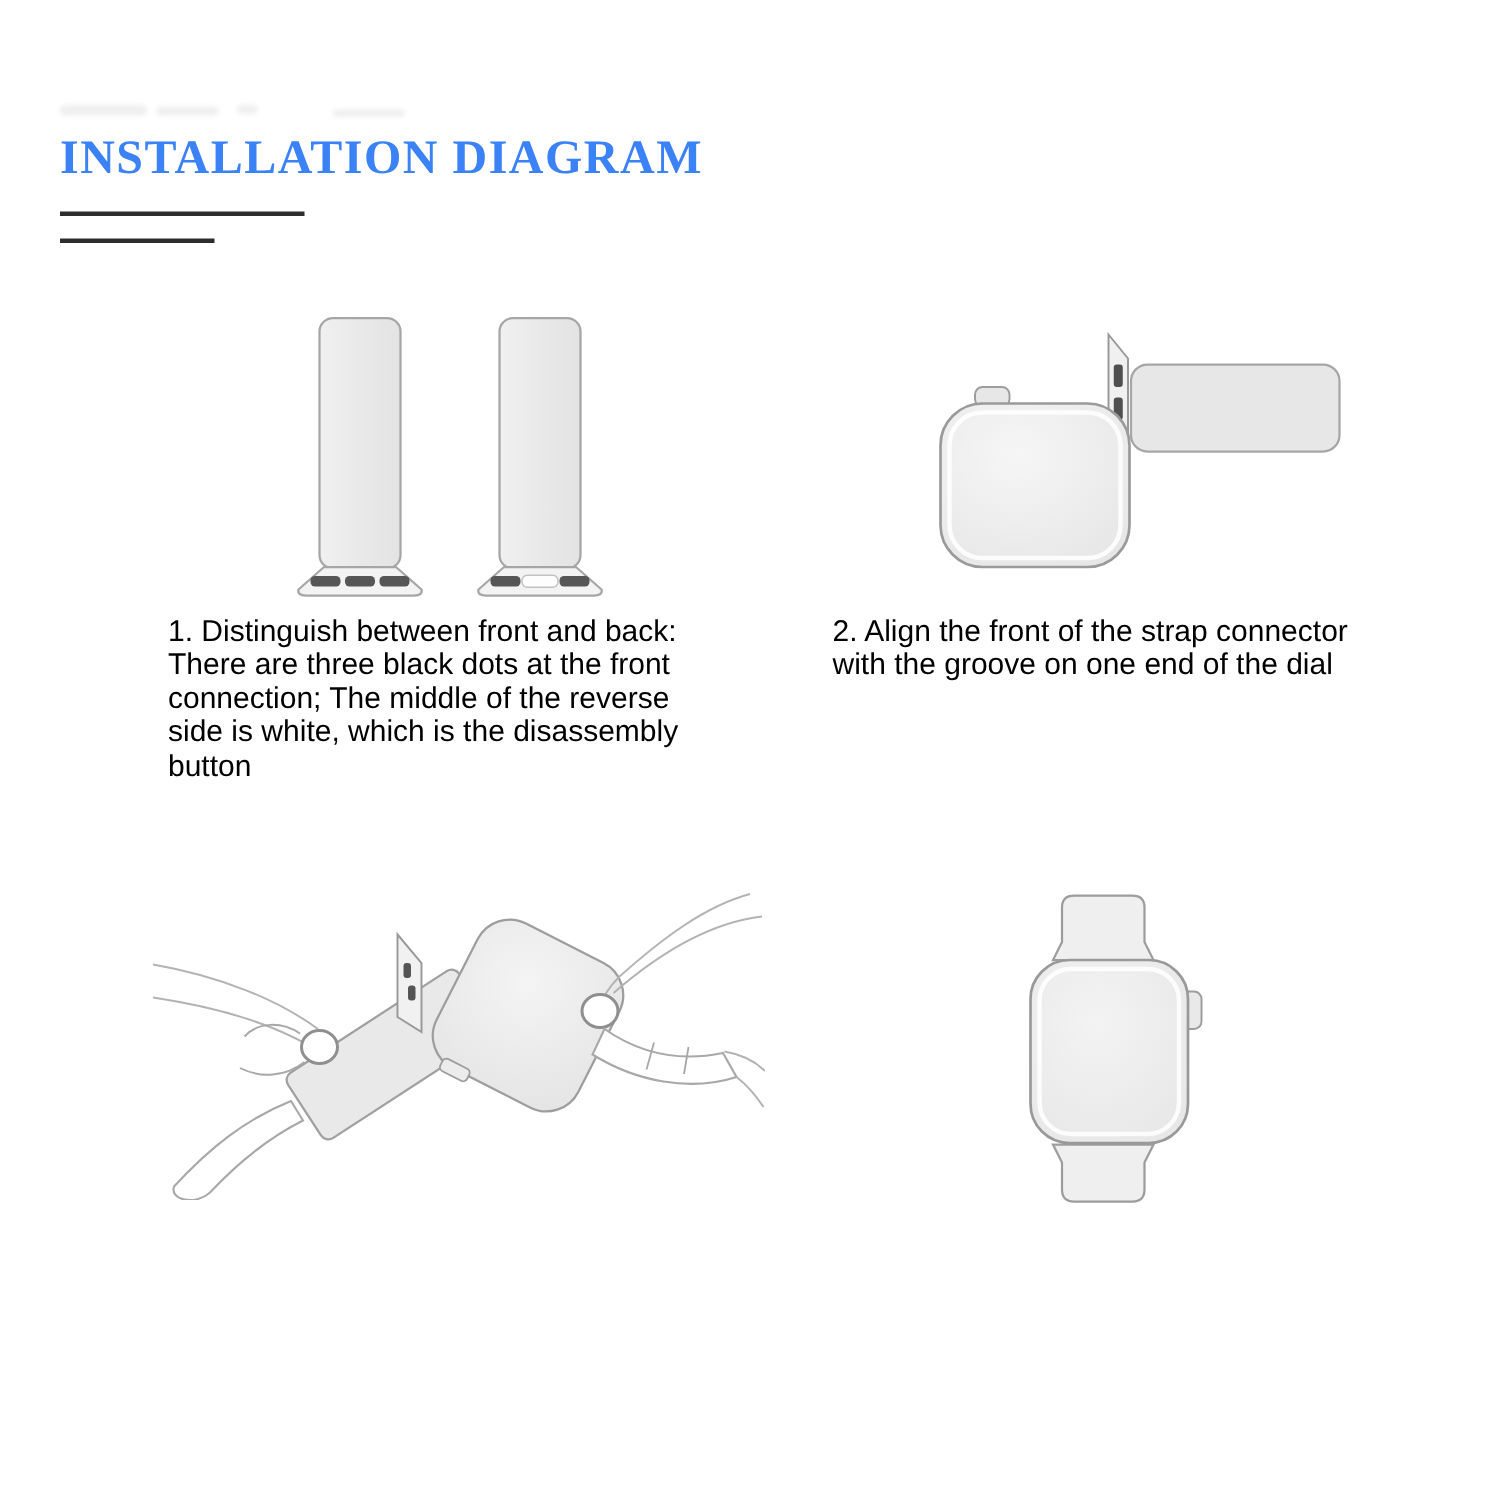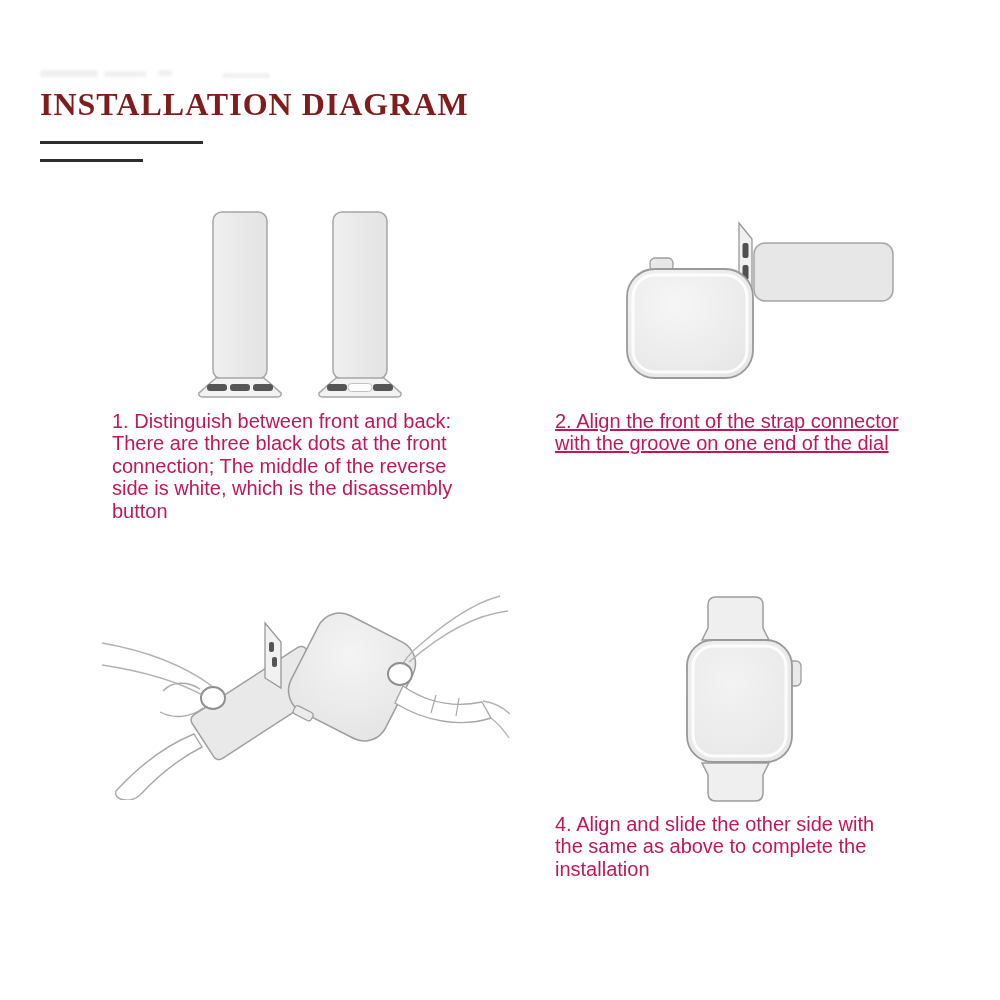--- a/index.html
+++ b/index.html
@@ -4,37 +4,37 @@
 <style>
   html,body{margin:0;padding:0;}
   body{background:#ffffff;font-family:"Liberation Sans",sans-serif;}
   .page{position:relative;width:1000px;height:1000px;background:#ffffff;overflow:hidden;}
 
   .artifact{position:absolute;background:#cfcfcf;opacity:.32;filter:blur(1.5px);border-radius:3px;}
 
   .title{
     position:absolute;left:40px;top:86px;
     font-family:"Liberation Serif",serif;
-    font-weight:700;font-size:32px;letter-spacing:1px;color:#7f1d1d;
+    font-weight:700;font-size:32px;letter-spacing:1px;color:#3b82f6;
     white-space:nowrap;
   }
   .rule{position:absolute;height:3px;background:#2e2e2e;}
   .rule-1{left:40px;top:141px;width:163px;}
   .rule-2{left:40px;top:159px;width:103px;}
 
   .fig{position:absolute;}
   .fig svg{display:block;}
 
   .step-text{
     position:absolute;
-    font-size:20px;line-height:22.4px;color:#be185d;
+    font-size:20px;line-height:22.4px;color:#000000;
     white-space:pre-line;letter-spacing:0;
   }
   .step-1-text{left:112px;top:410px;width:380px;}
-  .step-2-text{left:555px;top:410px;width:400px;text-decoration:underline;}
+  .step-2-text{left:555px;top:410px;width:400px;}
   .step-3-text{left:112px;top:813px;width:390px;}
   .step-4-text{left:555px;top:813px;width:400px;}
 </style>
 </head>
 <body>
 
 <div class="page">
 
   <div class="artifact" style="left:40px;top:70px;width:58px;height:7px;"></div>
   <div class="artifact" style="left:104px;top:71px;width:42px;height:6px;"></div>
@@ -175,17 +175,14 @@
     </svg>
   </div>
 
   <div class="step-text step-1-text">1. Distinguish between front and back:
 There are three black dots at the front
 connection; The middle of the reverse
 side is white, which is the disassembly
 button</div>
   <div class="step-text step-2-text">2. Align the front of the strap connector
 with the groove on one end of the dial</div>
-  <div class="step-text step-4-text">4. Align and slide the other side with
-the same as above to complete the
-installation</div>
 
 </div>
 
 </body></html>

